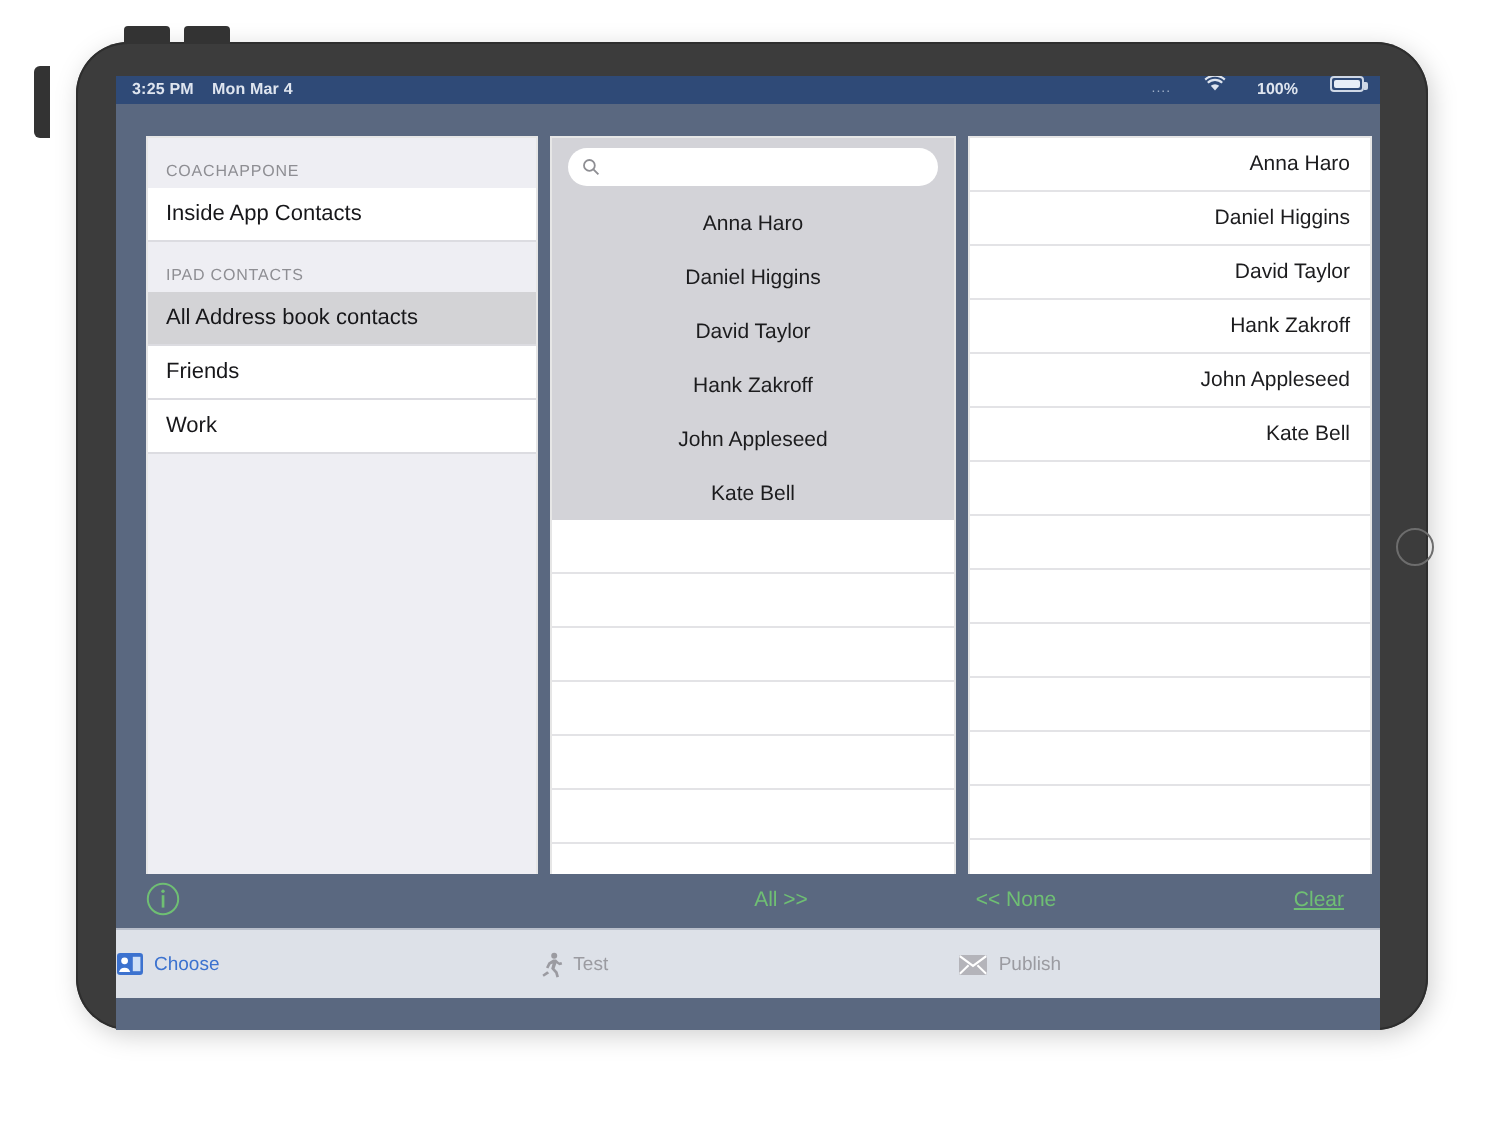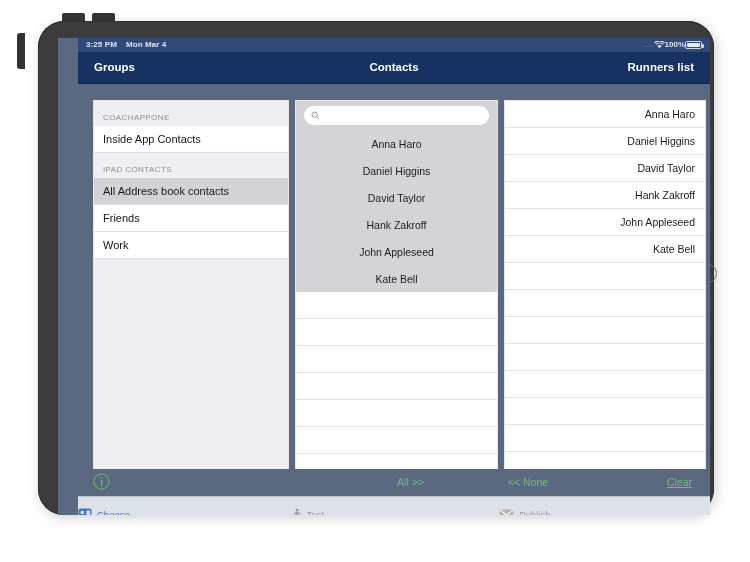--- a/index.html
+++ b/index.html
@@ -74,42 +74,40 @@
 
   
   .screen {
     position: absolute;
     left: 58px;
     top: 38px;
     width: 632px;
     height: 477px;
     background: #5a6880;
     overflow: hidden;
-    padding-left: 20px;
   }
 
   
   .statusbar {
     position: relative;
     height: 14px;
     background: #2f4a77;
     color: #dfe5ef;
     font-size: 8px;
     line-height: 14px;
     display: flex;
     align-items: center;
   }
   .sb-time { margin-left: 8px; font-weight: bold; letter-spacing: .1px; }
   .sb-date { margin-left: 9px; font-weight: bold; letter-spacing: .1px; }
   .sb-right {
     margin-left: auto;
     margin-right: 8px;
     display: flex;
-    align-items: center;
-    gap: 0;
+    gap: 16px;
   }
   .sb-dots { letter-spacing: .5px; color: #9fb0c9; font-size: 7px; }
   .wifi-icon svg { display: block; }
   .sb-batt-text { font-weight: bold; font-size: 8px; }
   .batt-icon {
     position: relative;
     width: 17px;
     height: 8px;
     border: 1px solid #cfd8e6;
     border-radius: 2px;
@@ -332,25 +330,20 @@
             <path d="M0.6 1.8 a7.2 7.2 0 0 1 9.8 0" stroke="#dfe5ef" stroke-width="1.1" fill="none"></path>
           </svg>
         </span>
         <span class="sb-batt-text">100%</span>
         <span class="batt-icon">
           <span class="batt-fill"></span>
         </span>
       </span>
     </div>
 
-    <div class="navbar">
-      <div class="nav-left">Groups</div>
-      <div class="nav-center">Contacts</div>
-      <div class="nav-right">Runners list</div>
-    </div>
 
     <div class="content">
 
       <div class="panel panel-groups">
         <div class="grp-header">COACHAPPONE</div>
         <div class="grp-row">
           <span>Inside App Contacts</span>
         </div>
         <div class="grp-header">IPAD CONTACTS</div>
         <div class="grp-row selected">

